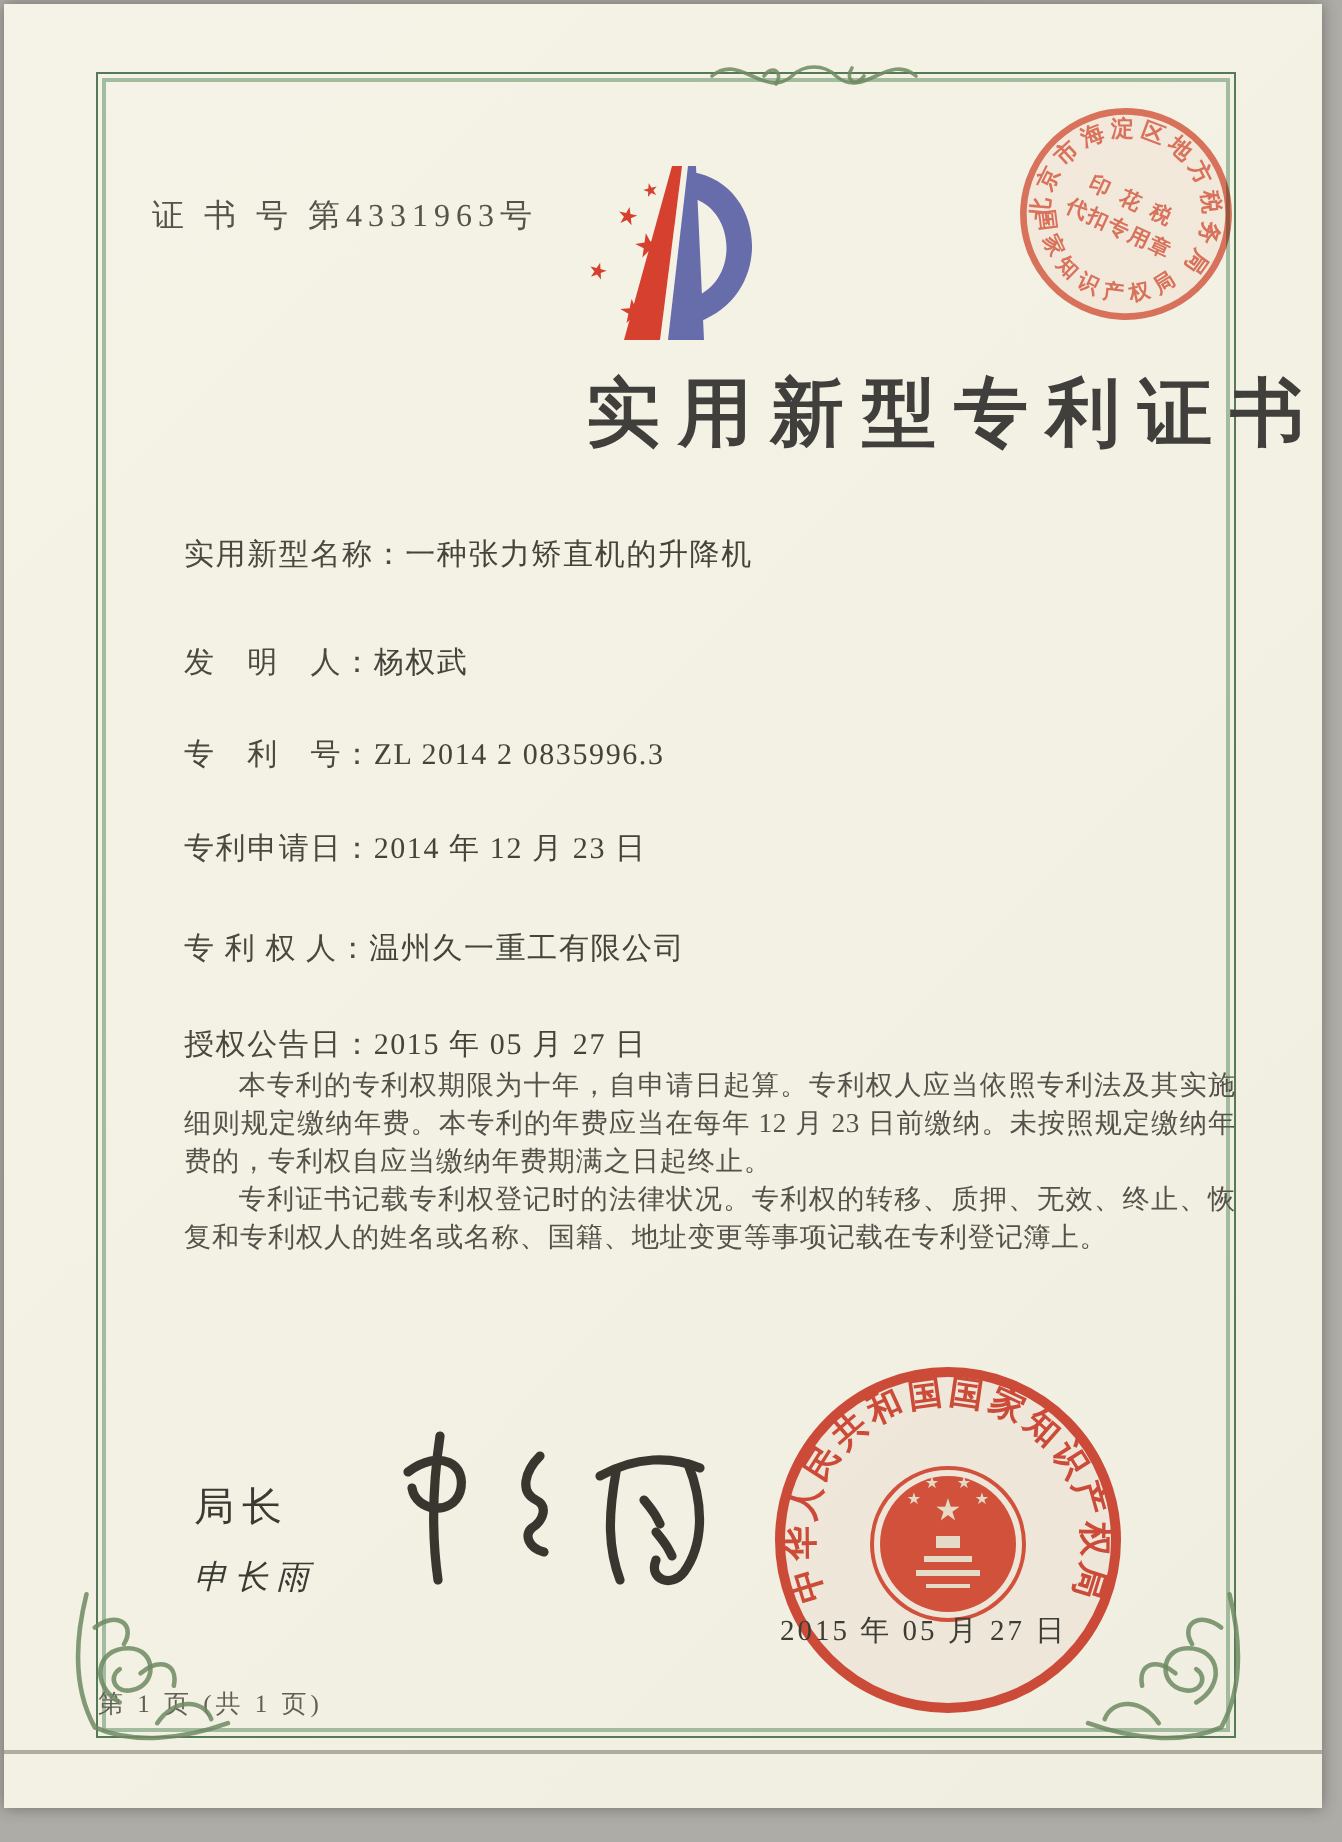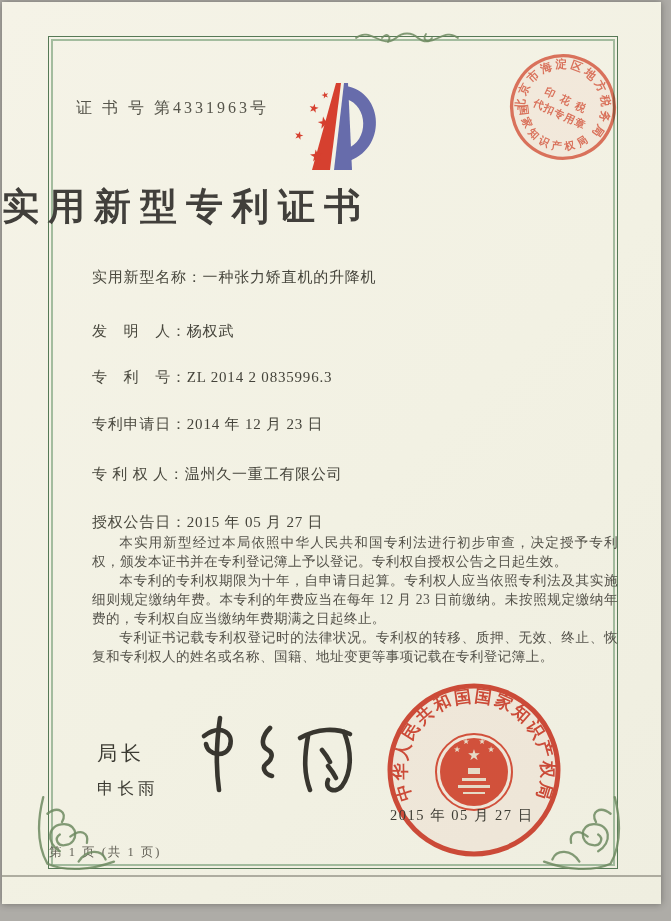--- a/index.html
+++ b/index.html
@@ -43,37 +43,37 @@
   .fl-br{left:514px;top:766px;transform:scaleX(-1);}
   .fl-top{left:350px;top:22px;}
   .fl-top path{stroke-width:1.8;}
 
   .cert-no{
     position:absolute;left:74px;top:96px;
     font-size:16px;letter-spacing:3px;color:#55544a;
   }
   .logo{position:absolute;left:282px;top:76px;width:112px;height:98px;}
   .title{
-    position:absolute;left:0;right:0;top:180px;text-align:left;
+    position:absolute;left:0;right:0;top:180px;text-align:right;
     font-size:37px;font-weight:700;letter-spacing:9px;color:#413f3b;
   }
   .field{
     position:absolute;left:90px;right:60px;
     font-size:15px;color:#4a493f;letter-spacing:.8px;white-space:nowrap;
   }
   .flabel{color:#4a493f;}
   .fvalue{color:#45443b;}
   .body-text{
     position:absolute;left:90px;top:531px;width:526px;
     font-size:13.6px;line-height:19px;color:#54524a;
     text-align:justify;letter-spacing:.4px;
   }
   .body-text p{margin:0;text-indent:2em;}
   .sig-title{position:absolute;left:95px;top:738px;font-size:20px;letter-spacing:4px;color:#3c3b33;}
-  .sig-name{position:absolute;left:95px;top:776px;font-size:16.5px;letter-spacing:4px;color:#3c3b33;}
+  .sig-name{position:absolute;left:95px;top:776px;font-size:16.5px;letter-spacing:4px;color:#3c3b33;font-style:italic;}
   .sig-hand{position:absolute;left:182px;top:702px;width:205px;height:102px;}
   .sig-hand path{stroke:#38362f;stroke-width:4.6;fill:none;stroke-linecap:round;stroke-linejoin:round;}
   .office-seal{position:absolute;left:382px;top:678px;width:180px;height:180px;mix-blend-mode:multiply;opacity:.92;}
   .tax-stamp{position:absolute;left:504px;top:48px;width:114px;height:114px;transform:rotate(25deg);mix-blend-mode:multiply;opacity:.85;}
   .issue-date{
     position:absolute;left:388px;top:804px;z-index:5;
     font-size:14.5px;letter-spacing:1.5px;color:#3e3d35;
   }
   .page-footer{
     position:absolute;left:0;right:0;bottom:7px;text-align:left;
@@ -141,21 +141,20 @@
       <span class="flabel">专利申请日：</span><span class="fvalue">2014 年 12 月 23 日</span>
     </div>
     <div class="field" style="top:463px">
       <span class="flabel">专 利 权 人：</span><span class="fvalue">温州久一重工有限公司</span>
     </div>
     <div class="field" style="top:511px">
       <span class="flabel">授权公告日：</span><span class="fvalue">2015 年 05 月 27 日</span>
     </div>
 
     <div class="body-text">
-      <p>本实用新型经过本局依照中华人民共和国专利法进行初步审查，决定授予专利权，颁发本证书并在专利登记簿上予以登记。专利权自授权公告之日起生效。</p>
       <p>本专利的专利权期限为十年，自申请日起算。专利权人应当依照专利法及其实施细则规定缴纳年费。本专利的年费应当在每年 12 月 23 日前缴纳。未按照规定缴纳年费的，专利权自应当缴纳年费期满之日起终止。</p>
       <p>专利证书记载专利权登记时的法律状况。专利权的转移、质押、无效、终止、恢复和专利权人的姓名或名称、国籍、地址变更等事项记载在专利登记簿上。</p>
     </div>
 
     <div class="sig-title">局长</div>
     <div class="sig-name">申长雨</div>
     <svg class="sig-hand" viewBox="0 0 205 102">
       <path d="M36,14 C33,34 31,58 35,86"></path>
       <path d="M20,32 C36,20 50,28 46,42 C42,54 24,52 22,40"></path>
       <path d="M86,24 C78,32 76,42 84,46 C90,49 88,56 82,60 C78,63 80,70 88,72"></path>

